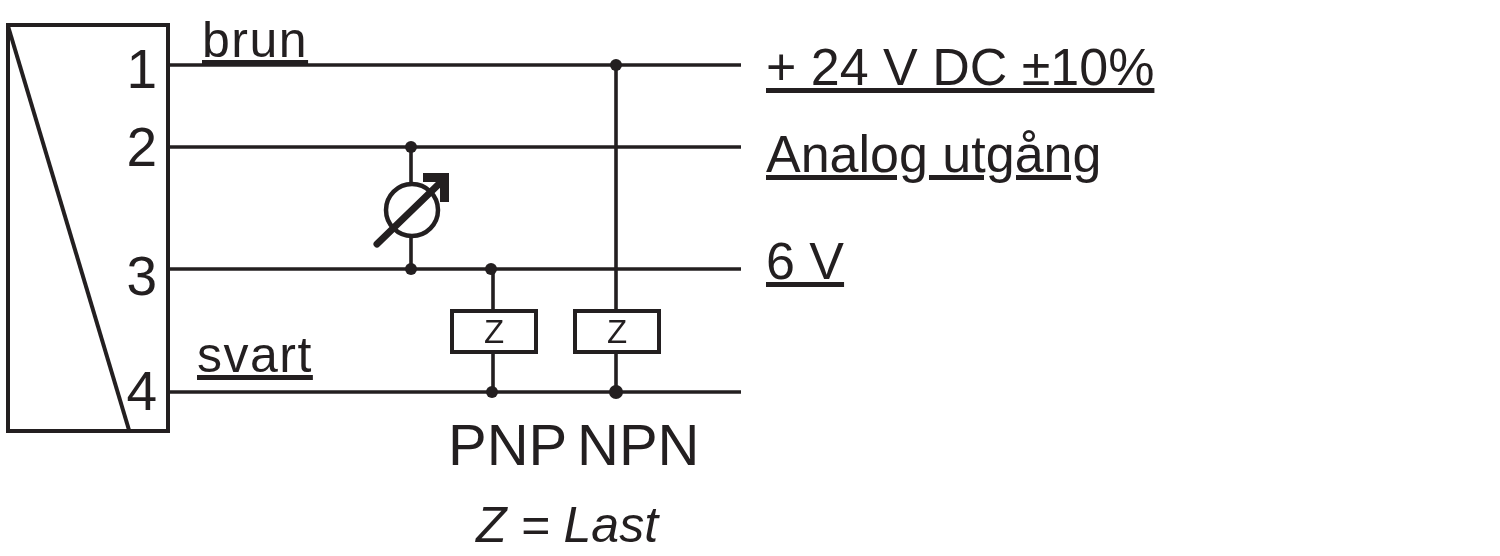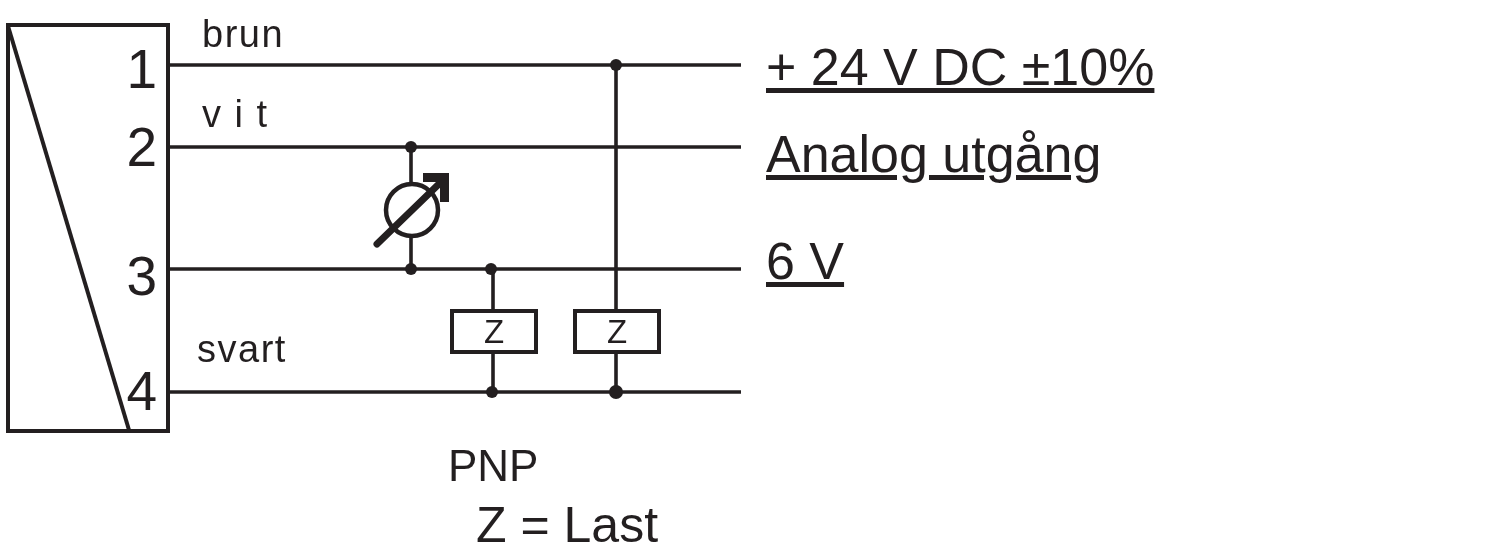--- a/index.html
+++ b/index.html
@@ -26,49 +26,50 @@
     line-height: 1;
     white-space: nowrap;
   }
   .pin-num {
     left: 87px;
     width: 70px;
     font-size: 55px;
     text-align: right;
   }
   .wire-label {
-    font-size: 38px;
+    font-size: 50px;
     letter-spacing: 1.5px;
+    text-decoration: underline;
   }
   .terminal-label {
     left: 766px;
     font-size: 52px;
     text-decoration: underline;
   }
   .load-type {
     width: 100px;
     top: 416px;
-    font-size: 44px;
+    font-size: 58px;
     text-align: left;
-    margin-top: 28px;
   }
   .z-letter {
     position: absolute;
     width: 84px;
     height: 41px;
     display: flex;
     align-items: center;
     justify-content: center;
     font-size: 33px;
     line-height: 1;
   }
   .legend {
     left: 476px;
     top: 500px;
     font-size: 50px;
+    font-style: italic;
   }
 </style>
 </head>
 <body>
 
 <div class="canvas">
 
   <svg width="1500" height="556" viewBox="0 0 1500 556" fill="none" stroke="#231f20">
 
     <rect x="8" y="25" width="160" height="406" stroke-width="4"></rect>
@@ -100,27 +101,27 @@
       <circle cx="616" cy="392" r="7"></circle>
     </g>
   </svg>
 
   <div class="txt pin-num" style="top:42px">1</div>
   <div class="txt pin-num" style="top:120px">2</div>
   <div class="txt pin-num" style="top:249px">3</div>
   <div class="txt pin-num" style="top:364px">4</div>
 
   <div class="txt wire-label" style="left:202px;top:15px">brun</div>
-  <div class="txt wire-label" style="left:202px;top:95px">v i t</div>
   <div class="txt wire-label" style="left:197px;top:330px">svart</div>
 
   <div class="txt terminal-label" style="top:41px">+ 24 V DC ±10%</div>
   <div class="txt terminal-label" style="top:128px">Analog utgång</div>
   <div class="txt terminal-label" style="top:235px">6 V</div>
 
   <div class="z-letter" style="left:452px;top:311px">Z</div>
   <div class="z-letter" style="left:575px;top:311px">Z</div>
 
   <div class="txt load-type" style="left:448px">PNP</div>
+  <div class="txt load-type" style="left:577px">NPN</div>
 
   <div class="txt legend">Z = Last</div>
 
 </div>
 
 </body></html>

